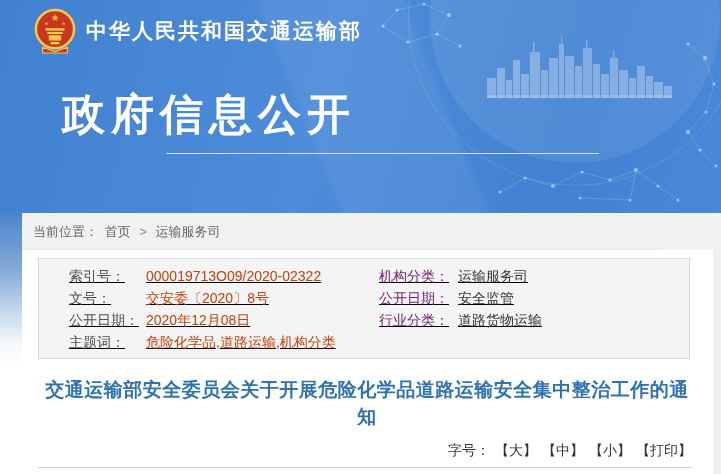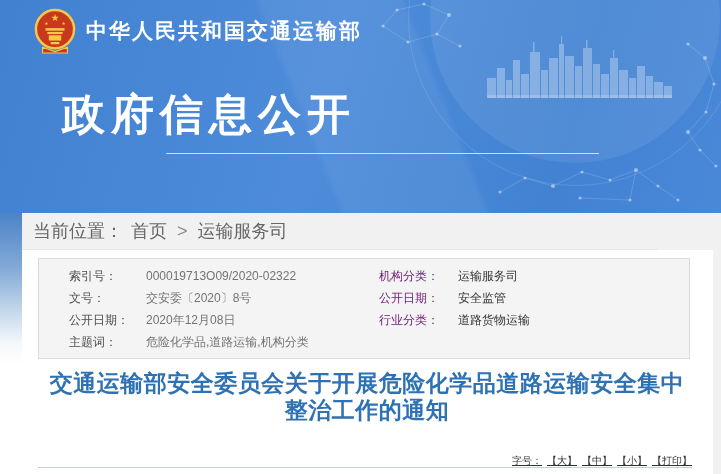--- a/index.html
+++ b/index.html
@@ -41,46 +41,46 @@
   }
   .gov-underline { position:absolute; top:153px; left:166px; width:433px; height:1px; background:rgba(255,255,255,.72); }
 
   
   .left-strip {
     position:absolute; top:213px; left:0; width:22px; height:261px;
     background:linear-gradient(180deg,#4b84c8 0%,#86abd8 22%,#c6d9ec 38%,#f4f8fb 50%,#ffffff 58%,#ffffff 100%);
   }
   .breadcrumb {
     position:absolute; top:213px; left:22px; width:636px; height:37px;
-    line-height:37px; font-size:18px; color:#666;
+    line-height:37px; font-size:13px; color:#666;
     border-bottom:1px solid #e6e6e6; padding-left:11px;
   }
   .breadcrumb a { color:#666; text-decoration:none; cursor:pointer; }
   .breadcrumb .sep { margin:0 5px; color:#888; }
   .breadcrumb .bc-label { margin-right:3px; }
 
   .card { position:absolute; top:250px; left:22px; width:691px; height:224px; background:#fff; }
 
   .meta-table {
     position:absolute; top:8px; left:16px; width:652px;
     background:#f4f4f5; border:1px solid #dbdbdb; padding:6px 0 5px;
   }
-  .meta-row { display:flex; line-height:22px; font-size:12px; }
+  .meta-row { display:flex; line-height:22px; font-size:14px;text-decoration:underline; }
   .meta-row .l1 { margin-left:30px; width:77px; color:#4d4d4d; }
-  .meta-row .v1 { width:233px; color:#737373; }
+  .meta-row .v1 { width:233px; color:#c2410c; }
   .meta-row .l2 { width:79px; color:#701a75; }
   .meta-row .v2 { flex:1; color:#333; }
 
   .doc-title {
-    position:absolute; top:120px; left:20px; width:650px; margin:0;
-    text-align:center; color:#2f72b4; font-size:23px; line-height:27px;
+    position:absolute; top:126px; left:20px; width:650px; margin:0;
+    text-align:center; color:#2f72b4; font-size:19px; line-height:27px;
     font-weight:bold; letter-spacing:.5px;
   }
 
-  .font-controls { position:absolute; top:204px; right:21px; font-size:10px; color:#333;text-decoration:underline; }
+  .font-controls { position:absolute; top:192px; right:21px; font-size:14px; color:#333; }
   .font-controls a { color:#333; text-decoration:none; margin-left:5px; cursor:pointer; }
   .font-controls .fc-label { margin-right:0; }
 
   .divider { position:absolute; top:217px; left:16px; width:654px; height:1px; background:#bfd3e5; }
 </style>
 </head>
 <body>
 
 <header class="banner">
   <div class="banner-band"></div>

